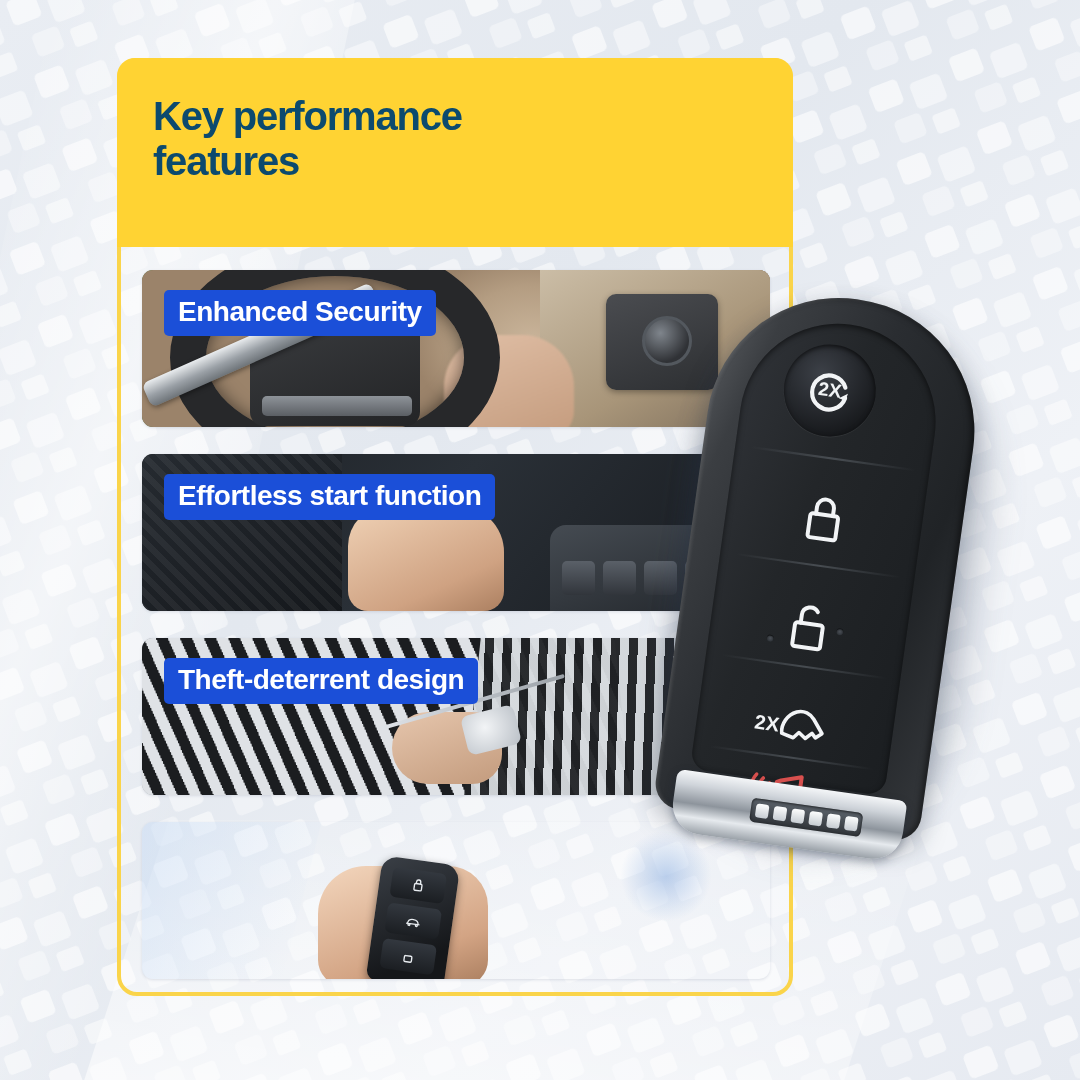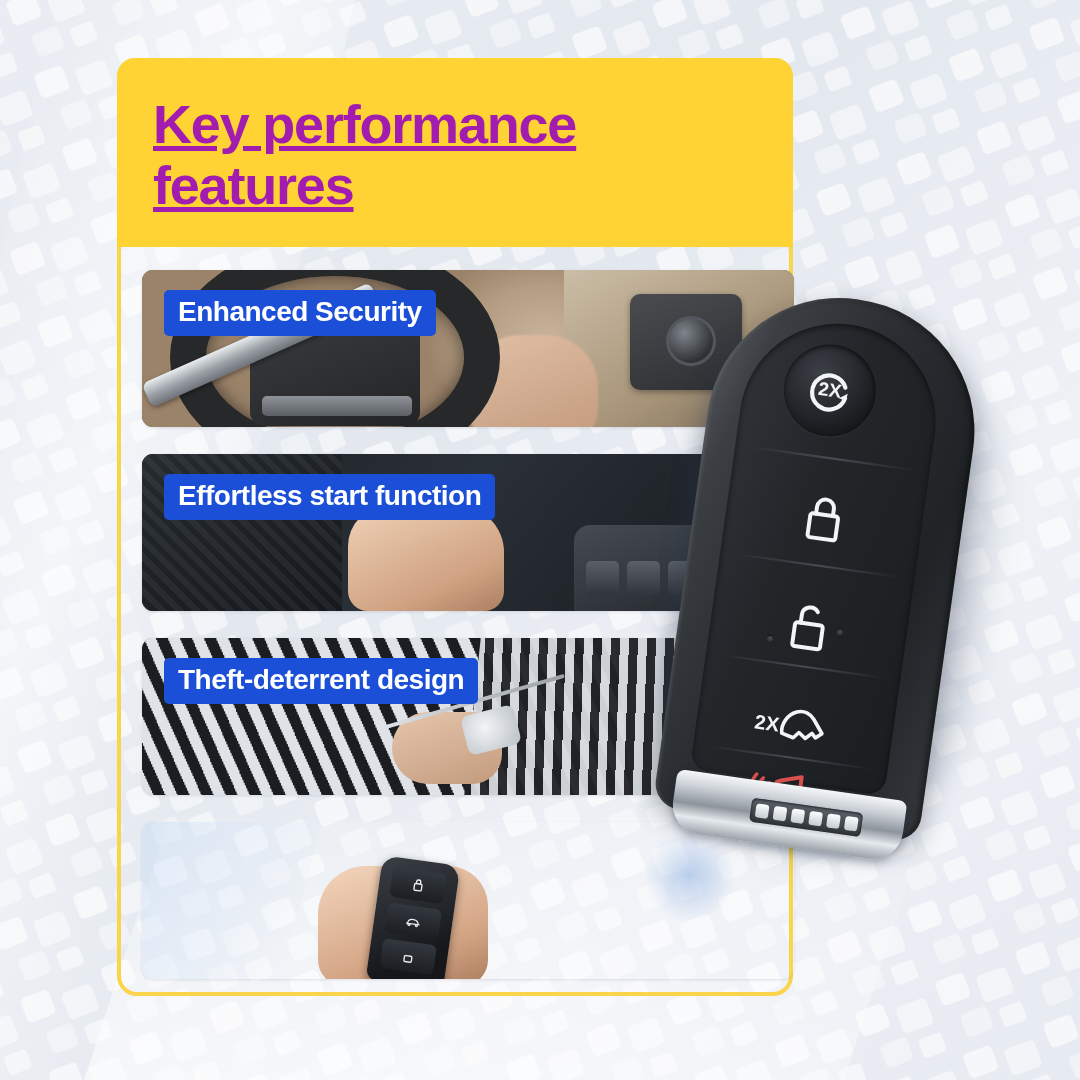--- a/index.html
+++ b/index.html
@@ -20,28 +20,28 @@
   .bg-sheenB{position:absolute;left:120px;bottom:-40px;width:760px;height:300px;
     background:linear-gradient(10deg,rgba(255,255,255,.65),rgba(255,255,255,0));
     transform:skewX(-18deg);}
 
   
   .frame{position:absolute;left:117px;top:58px;width:676px;height:938px;
     border:4px solid #FAD44A;border-radius:20px;box-sizing:border-box;}
   .header{position:absolute;left:117px;top:58px;width:676px;height:189px;
     background:#FFD333;border-radius:18px 18px 0 0;box-sizing:border-box;}
   .header h1{margin:0;position:absolute;left:36px;top:36px;width:600px;
-    font-size:54px;line-height:1.13;font-weight:700;color:#a21caf;
-    letter-spacing:-1.2px;text-decoration:underline;}
+    font-size:40px;line-height:1.13;font-weight:700;color:#0c4a6e;
+    letter-spacing:-1.2px;}
 
   
   .cards{position:absolute;left:142px;top:270px;width:628px;}
   .card{position:relative;width:628px;height:157px;border-radius:11px;
     overflow:hidden;margin-bottom:27px;
-    box-shadow:0 1px 3px rgba(40,55,90,.13);padding-left:24px;}
+    box-shadow:0 1px 3px rgba(40,55,90,.13);}
   .card:last-child{margin-bottom:0;}
   .card .photo{position:absolute;inset:0;}
   .badge{position:absolute;left:22px;top:20px;
     background:#1B4FD8;color:#fff;font-size:28px;font-weight:700;
     padding:8px 14px 10px 14px;border-radius:5px;letter-spacing:-.5px;
     white-space:nowrap;line-height:1;}
 
   
   .ph1{background:
     radial-gradient(ellipse 120px 90px at 62% 45%,#c9b49a,#b49d82 60%,#9b836a 100%),

